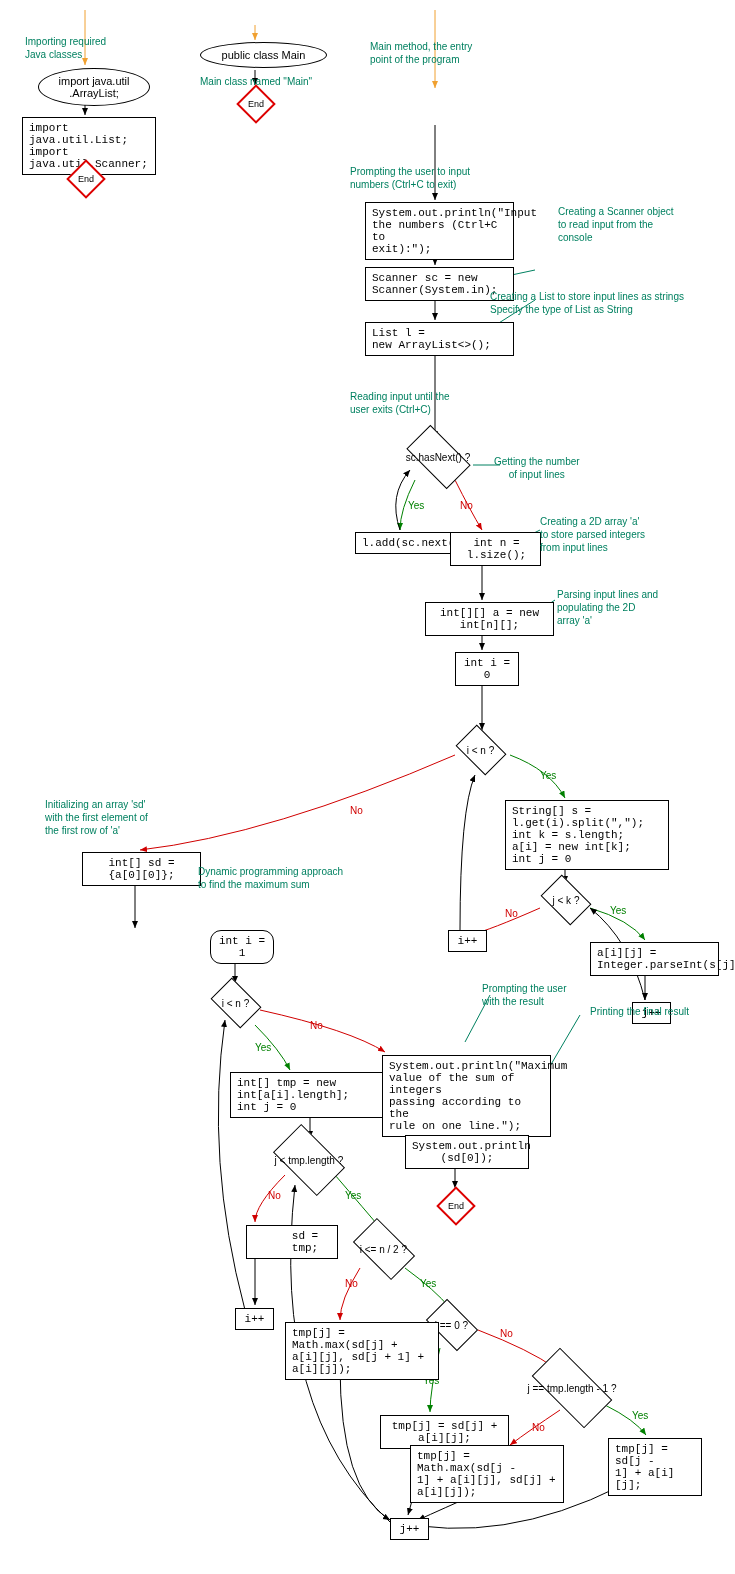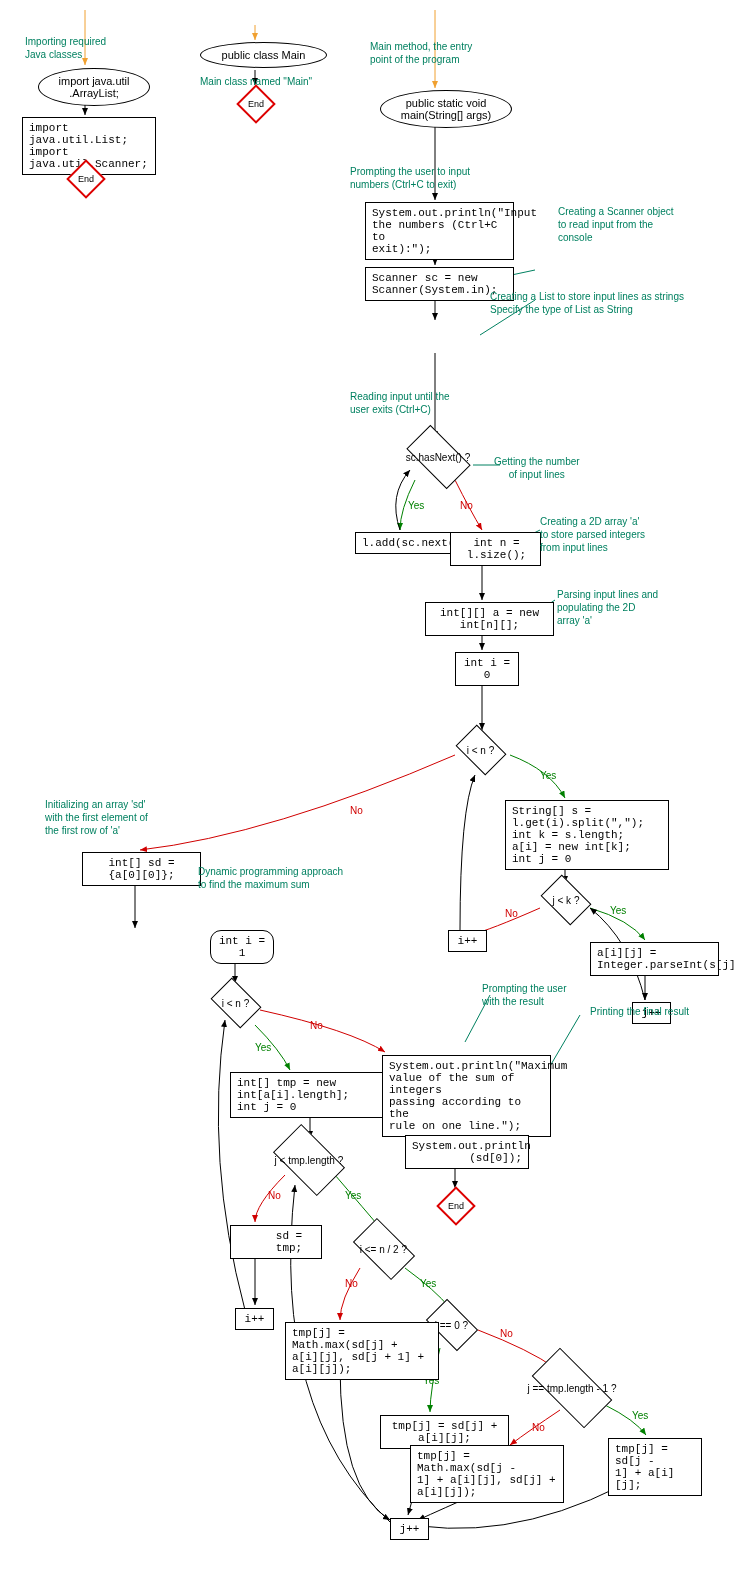--- a/index.html
+++ b/index.html
@@ -194,29 +194,29 @@
       <span>End</span>
     </div>
 
 <div class="node ellipse" style="left:190px;top:32px;width:105px;">public class Main</div>
 <div class="annotation" style="left:190px;top:65px;">Main class named "Main"</div>
 <div class="node end-diamond" style="left:232px;top:80px;">
       <span>End</span>
     </div>
 
 <div class="annotation" style="left:360px;top:30px;">Main method, the entry<br>point of the program</div>
-<div class="node ellipse" style="left:370px;top:80px;width:110px;">public static void<br>main(String[] args)</div>
 
 <div class="annotation" style="left:340px;top:155px;">Prompting the user to input<br>numbers (Ctrl+C to exit)</div>
 <div class="node box" style="left:355px;top:192px;width:135px;text-align:left;">System.out.println("Input<br>the numbers (Ctrl+C to<br>exit):");</div>
 
 <div class="annotation" style="left:502px;top:195px;margin-left:46px;">Creating a Scanner object<br>to read input from the<br>console</div>
 <div class="node box" style="left:355px;top:257px;width:135px;text-align:left;">Scanner sc = new<br>Scanner(System.in);</div>
 
 <div class="annotation" style="left:480px;top:280px;">Creating a List to store input lines as strings<br>Specify the type of List as String</div>
+<div class="node box" style="left:355px;top:312px;width:135px;text-align:left;">List<string> l =<br>new ArrayList&lt;&gt;();</string></div>
 
 <div class="annotation" style="left:340px;top:380px;">Reading input until the<br>user exits (Ctrl+C)</div>
 <div class="node diamond" style="left:400px;top:430px;width:55px;height:32px;">
       <span>sc.hasNext() ?</span>
     </div>
 
 <div class="edge-label yes" style="left:398px;top:490px;">Yes</div>
 <div class="edge-label no" style="left:450px;top:490px;">No</div>
 
 <div class="annotation" style="left:484px;top:445px;text-align:center;">Getting the number<br>of input lines</div>
@@ -260,32 +260,32 @@
     </div>
 <div class="edge-label yes" style="left:245px;top:1032px;">Yes</div>
 <div class="edge-label no" style="left:300px;top:1010px;">No</div>
 
 <div class="annotation" style="left:472px;top:972px;">Prompting the user<br>with the result</div>
 <div class="annotation" style="left:580px;top:995px;">Printing the final result</div>
 
 <div class="node box" style="left:220px;top:1062px;width:165px;text-align:left;">int[] tmp = new int[a[i].length];<br>int j = 0</div>
 
 <div class="node box" style="left:372px;top:1045px;width:155px;text-align:left;">System.out.println("Maximum<br>value of the sum of integers<br>passing according to the<br>rule on one line.");</div>
-<div class="node box" style="left:395px;top:1125px;width:110px;text-align:right;">System.out.println<br>(sd[0]);</div>
+<div class="node box" style="left:395px;top:1125px;width:110px;text-align:center;">System.out.println<br>(sd[0]);</div>
 <div class="node end-diamond" style="left:432px;top:1182px;">
       <span>End</span>
     </div>
 
 <div class="node diamond" style="left:268px;top:1130px;width:60px;height:38px;">
       <span>j &lt; tmp.length ?</span>
     </div>
 <div class="edge-label yes" style="left:335px;top:1180px;">Yes</div>
 <div class="edge-label no" style="left:258px;top:1180px;">No</div>
 
-<div class="node box" style="left:220px;top:1215px;width:52px;padding-left:32px;">sd = tmp;</div>
+<div class="node box" style="left:236px;top:1215px;width:52px;padding-left:32px;">sd = tmp;</div>
 <div class="node box" style="left:225px;top:1298px;width:25px;">i++</div>
 
 <div class="node diamond" style="left:347px;top:1222px;width:52px;height:32px;">
       <span>i &lt;= n / 2 ?</span>
     </div>
 <div class="edge-label yes" style="left:410px;top:1268px;">Yes</div>
 <div class="edge-label no" style="left:335px;top:1268px;">No</div>
 
 <div class="node diamond" style="left:420px;top:1300px;width:42px;height:28px;">
       <span>j == 0 ?</span>

